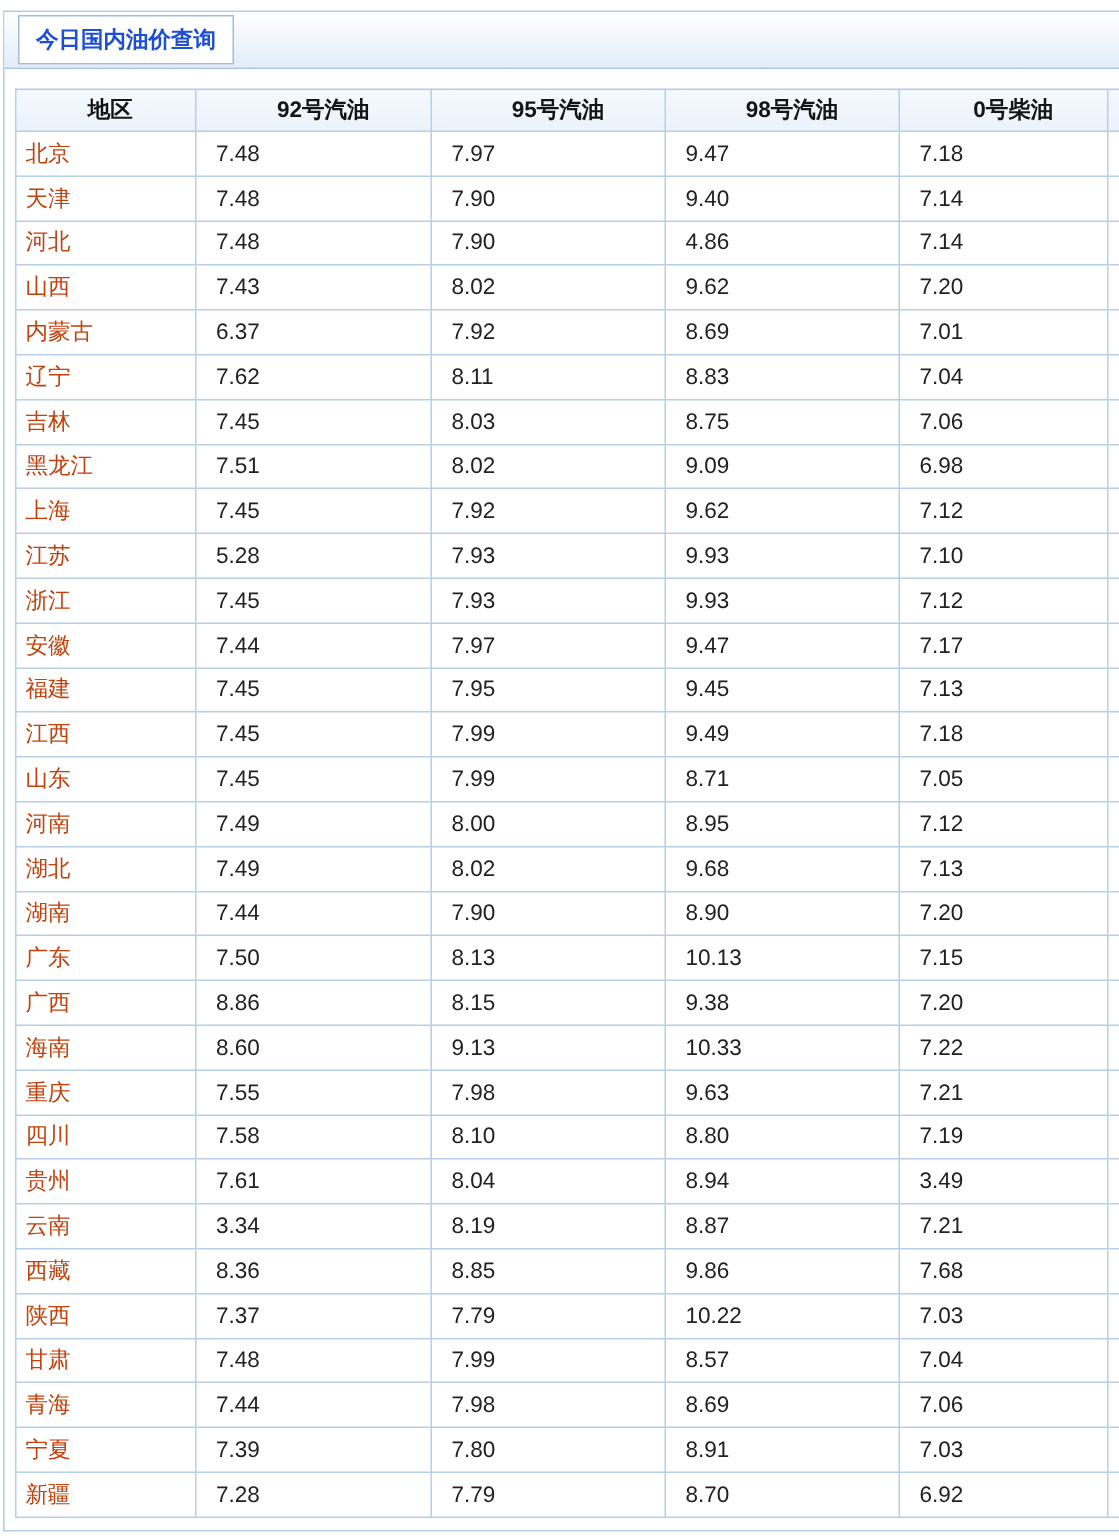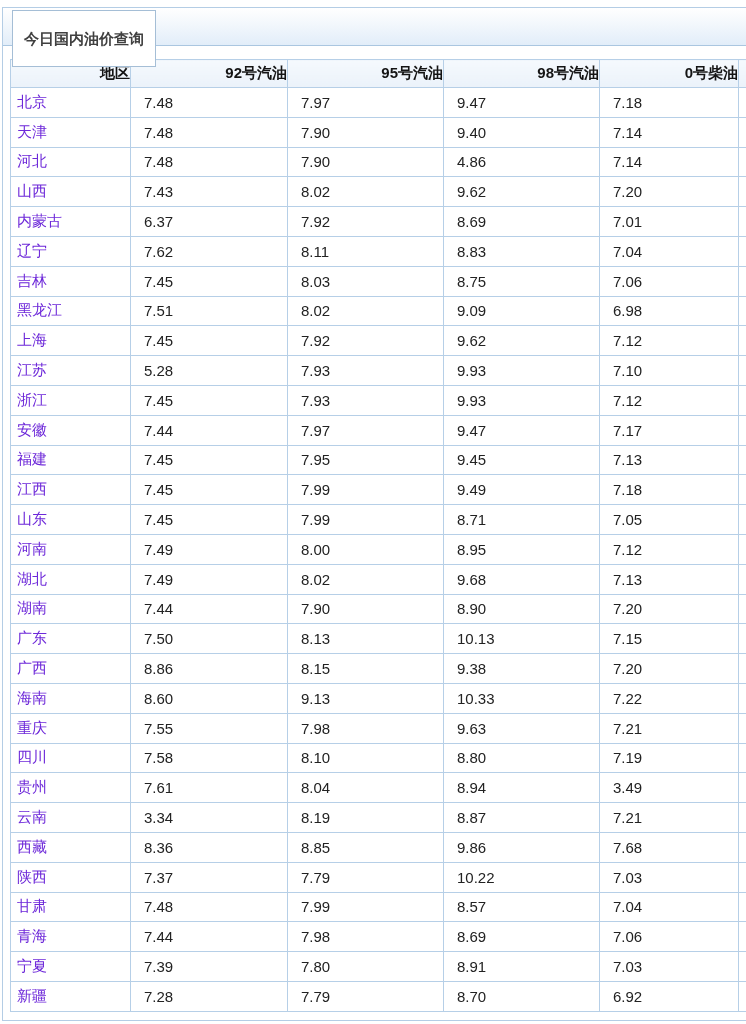--- a/index.html
+++ b/index.html
@@ -21,61 +21,61 @@
     position:relative;
     height:37px;
     background:linear-gradient(to bottom,#ffffff 0%,#f2f7fc 45%,#e2edf9 100%);
     border-bottom:1px solid #aac6e0;
   }
   .tab{
     position:absolute;
     left:9px; top:2px;
     height:31px;
     line-height:31px;
-    padding:12px 11px;
+    padding:0 11px;
     background:#ffffff;
     border:1px solid #a5bed6;
     font-size:15px;
     font-weight:bold;
-    color:#404040;
+    color:#1d4ed8;
     cursor:pointer;
   }
   table.oil{
     border-collapse:collapse;
     table-layout:fixed;
     width:752px;
     margin:13px 0 0 7px;
   }
   table.oil th{
     height:27px;
     background:linear-gradient(to bottom,#f5f9fd,#ebf2fa);
     font-size:15px;
     font-weight:bold;
     color:#141414;
-    text-align:right;
+    text-align:center;
     padding:0 0 0 13px;
     border:1px solid #b6cfe7;
   }
   table.oil td{
     height:28.8px;
     font-size:15px;
     color:#222222;
     text-align:left;
     padding:0 0 0 13px;
     border:1px solid #b6cfe7;
     background:#ffffff;
     overflow:hidden;
     white-space:nowrap;
   }
   table.oil th.region-col,
   table.oil td.region-col{
     padding-left:6px;
   }
   table.oil td.region-col{
-    color:#6d28d9;
+    color:#c2410c;
     cursor:pointer;
   }
 </style>
 </head>
 <body>
 
 <div class="panel">
   <div class="tabbar">
     <div class="tab">今日国内油价查询</div>
   </div>

